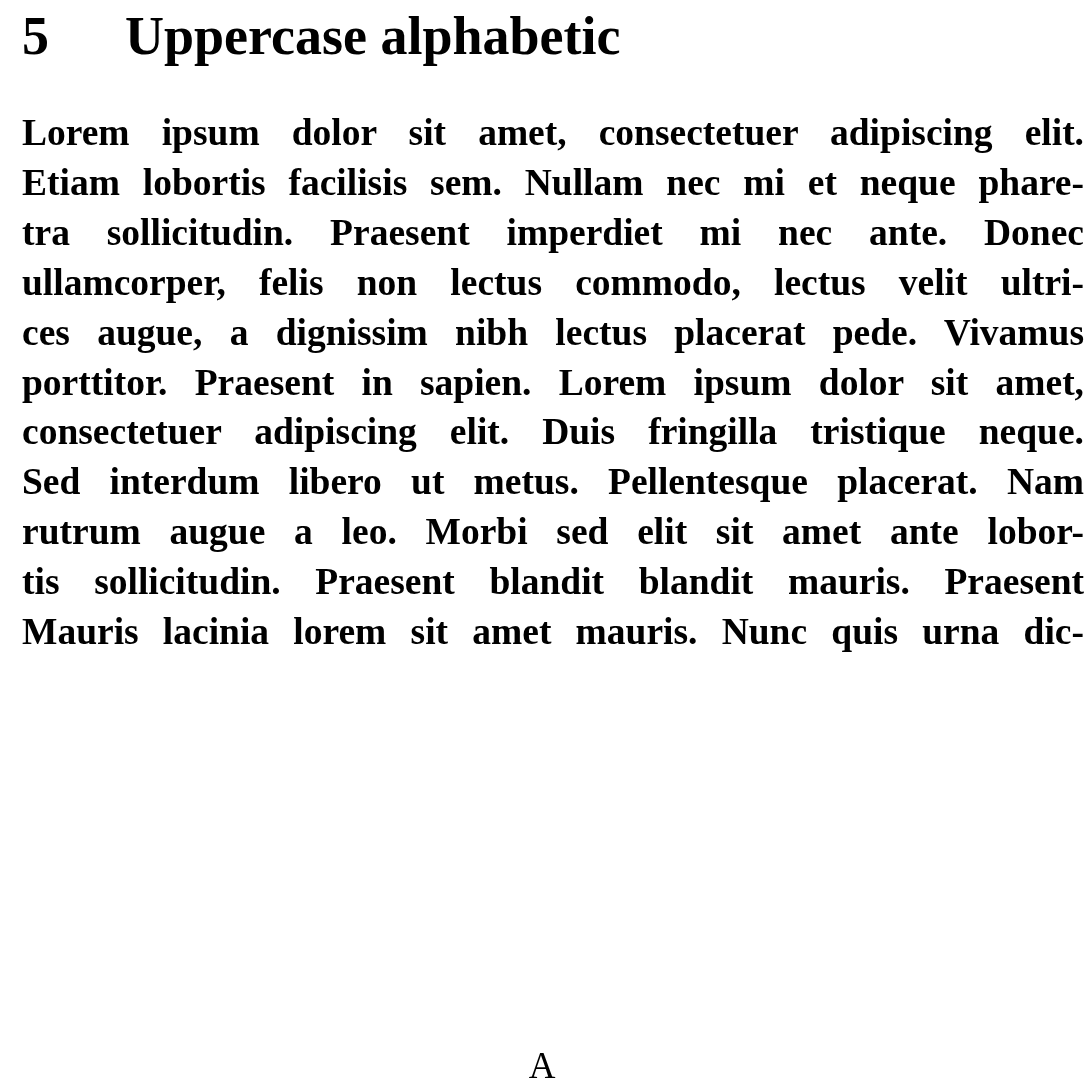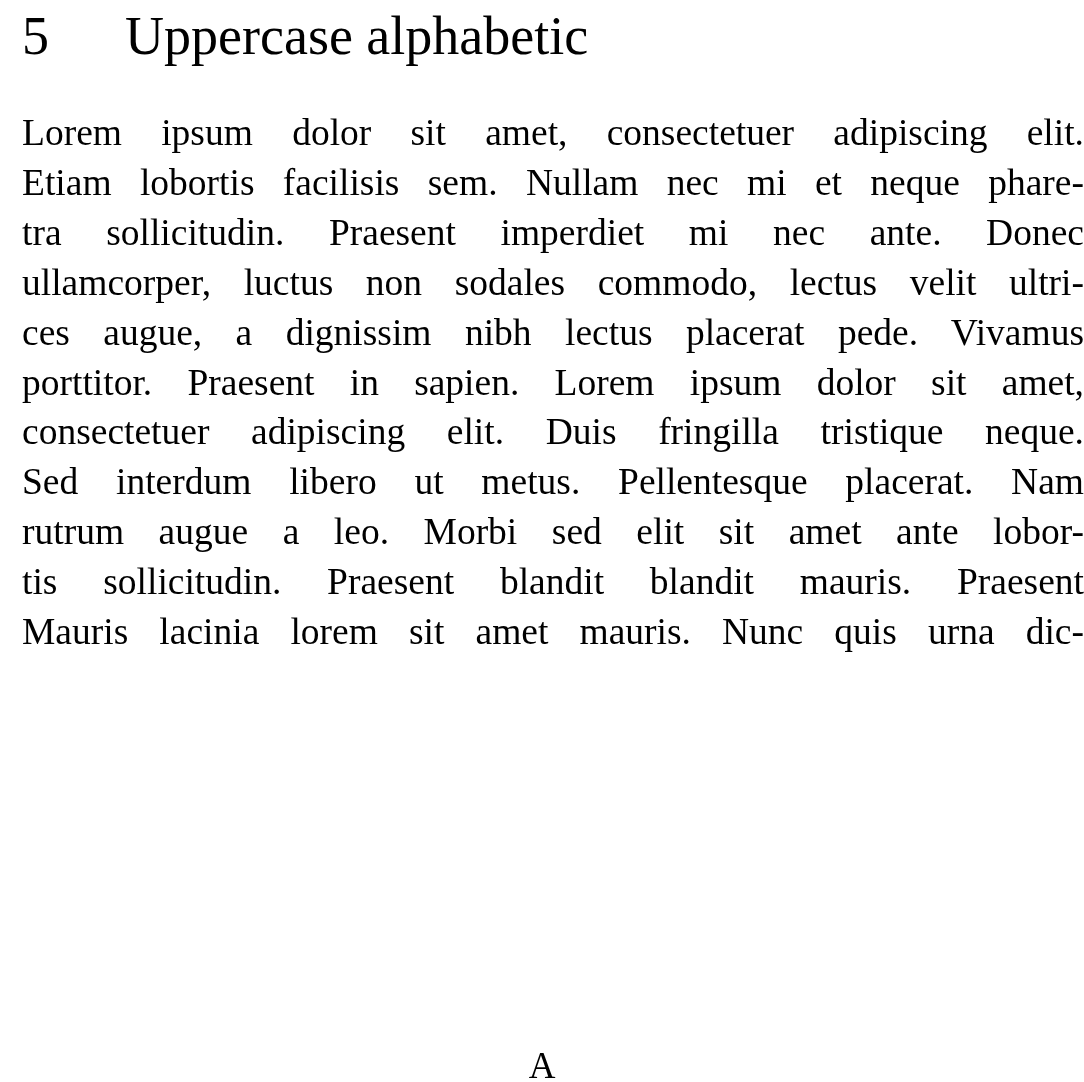--- a/index.html
+++ b/index.html
@@ -14,21 +14,21 @@
       overflow: hidden;
       color: #000000;
       font-family: "DejaVu Serif", "Liberation Serif", serif;
     }
     .section-heading {
       position: absolute;
       left: 22px;
       top: 4px;
       margin: 0;
       font-family: "Liberation Serif", "DejaVu Serif", serif;
-      font-weight: normal;
+      font-weight: bold;
       font-size: 54px;
       line-height: 64px;
       white-space: nowrap;
     }
     .section-number {
       display: inline-block;
       width: 103px;
     }
     .body-text {
       position: absolute;
@@ -38,20 +38,21 @@
       margin: 0;
       font-family: "Liberation Serif", "DejaVu Serif", serif;
       font-size: 37.5px;
       line-height: 49.9px;
     }
     .line {
       display: block;
       white-space: nowrap;
       text-align: justify;
       text-align-last: justify;
+      font-weight: bold;
     }
     .line.last {
       text-align-last: left;
     }
     .page-footer {
       position: absolute;
       left: 0;
       width: 1084px;
       top: 1046px;
       text-align: center;
@@ -64,21 +65,21 @@
 <body>
 
 <h1 class="section-heading">
   <span class="section-number">5</span><span class="section-title">Uppercase alphabetic</span>
 </h1>
 
 <div class="body-text">
   <span class="line">Lorem ipsum dolor sit amet, consectetuer adipiscing elit.</span>
   <span class="line">Etiam lobortis facilisis sem. Nullam nec mi et neque phare-</span>
   <span class="line">tra sollicitudin. Praesent imperdiet mi nec ante. Donec</span>
-  <span class="line">ullamcorper, luctus non sodales commodo, lectus velit ultri-</span>
+  <span class="line">ullamcorper, felis non lectus commodo, lectus velit ultri-</span>
   <span class="line">ces augue, a dignissim nibh lectus placerat pede. Vivamus</span>
   <span class="line">porttitor. Praesent in sapien. Lorem ipsum dolor sit amet,</span>
   <span class="line">consectetuer adipiscing elit. Duis fringilla tristique neque.</span>
   <span class="line">Sed interdum libero ut metus. Pellentesque placerat. Nam</span>
   <span class="line">rutrum augue a leo. Morbi sed elit sit amet ante lobor-</span>
   <span class="line">tis sollicitudin. Praesent blandit blandit mauris. Praesent</span>
   <span class="line">Mauris lacinia lorem sit amet mauris. Nunc quis urna dic-</span>
 </div>
 
 <div class="page-footer">A</div>

